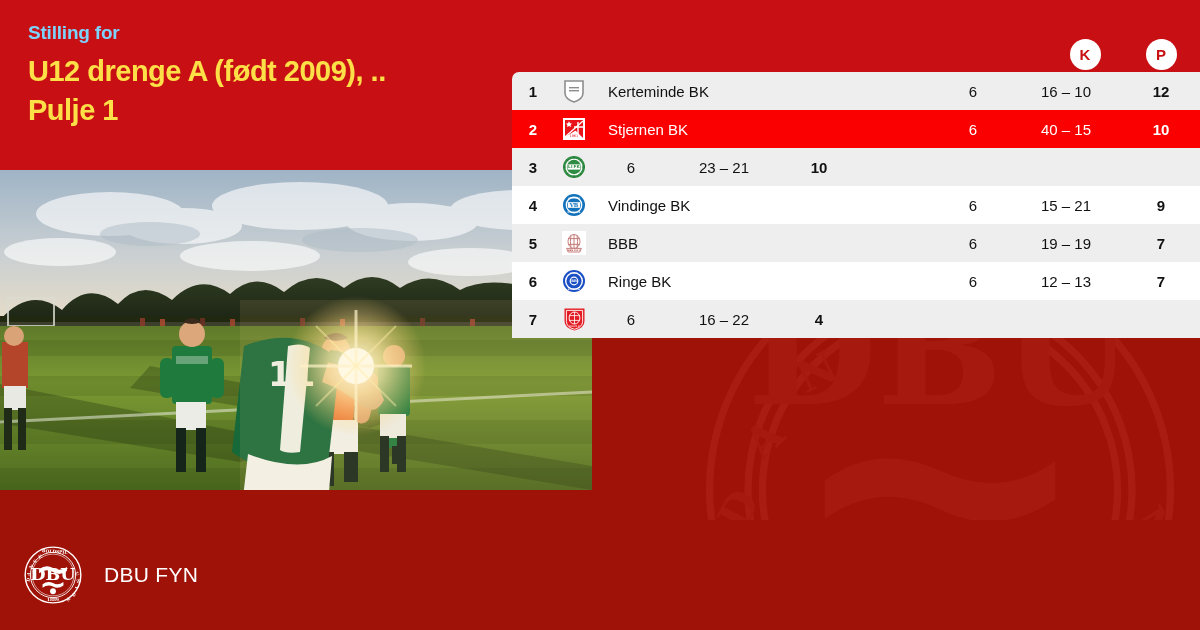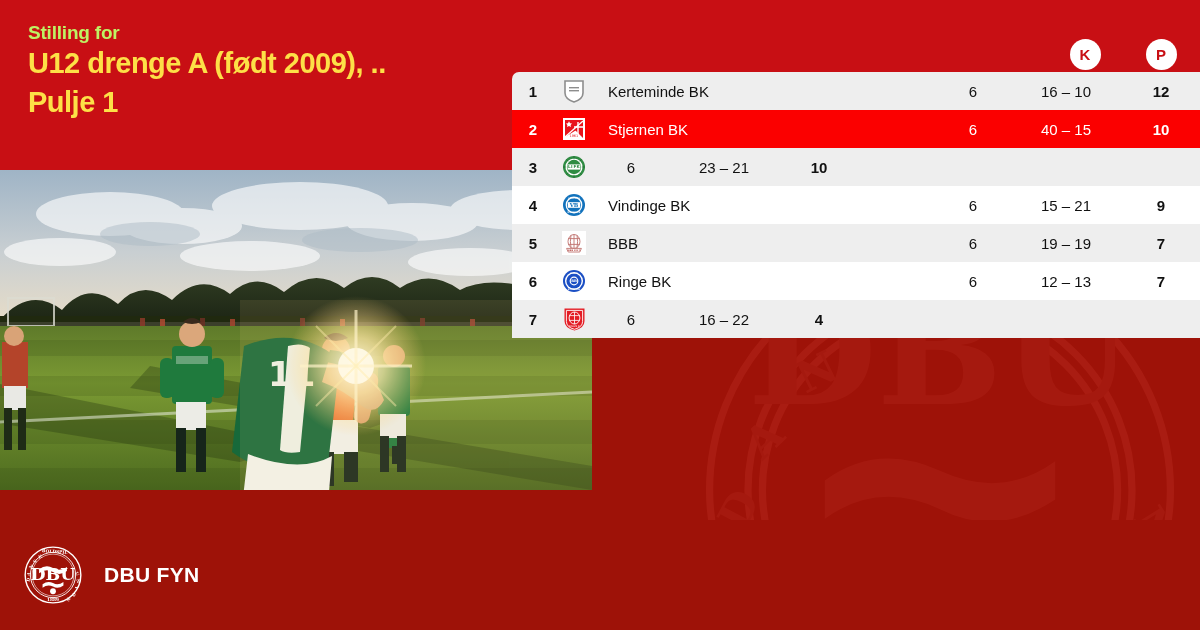--- a/index.html
+++ b/index.html
@@ -11,22 +11,22 @@
     overflow:hidden;
   }
 
   
   #top-band {
     position:absolute; left:0; top:0; width:1200px; height:170px;
     background:#C80F14; z-index:2;
   }
   #title-block { position:absolute; left:28px; top:22px; width:480px; }
   #eyebrow {
-    color:#bef264; font-size:19px; font-weight:bold; letter-spacing:-0.2px;
-    line-height:22px; margin-bottom:0;
+    color:#7dd3fc; font-size:19px; font-weight:bold; letter-spacing:-0.2px;
+    line-height:22px; margin-bottom:8px;
   }
   #headline {
     color:#fde047; font-size:29px; font-weight:bold; line-height:39px;
     letter-spacing:-0.5px;
   }
 
   
   #body-red {
     position:absolute; left:0; top:170px; width:1200px; height:350px;
     background:#9E1208; z-index:0;
@@ -90,21 +90,21 @@
 
   
   #footer {
     position:absolute; left:0; bottom:0; width:1200px; height:110px;
     background:#9E1208; z-index:8; display:flex; align-items:center;
     padding-left:24px;
   }
   #footer-logo { width:58px; height:58px; flex:0 0 58px; }
   #footer-logo svg { width:58px; height:58px; display:block; }
   #footer-label {
-    color:#fff; font-size:21px; font-weight:bold; letter-spacing:.3px;
+    color:#fff; font-size:21px; font-weight:normal; letter-spacing:.3px;
     margin-left:22px;
   }
 </style>
 </head>
 <body>
 
 <div id="body-red"></div>
 
 <div id="watermark">
   <svg viewBox="0 0 200 200" aria-hidden="true">

